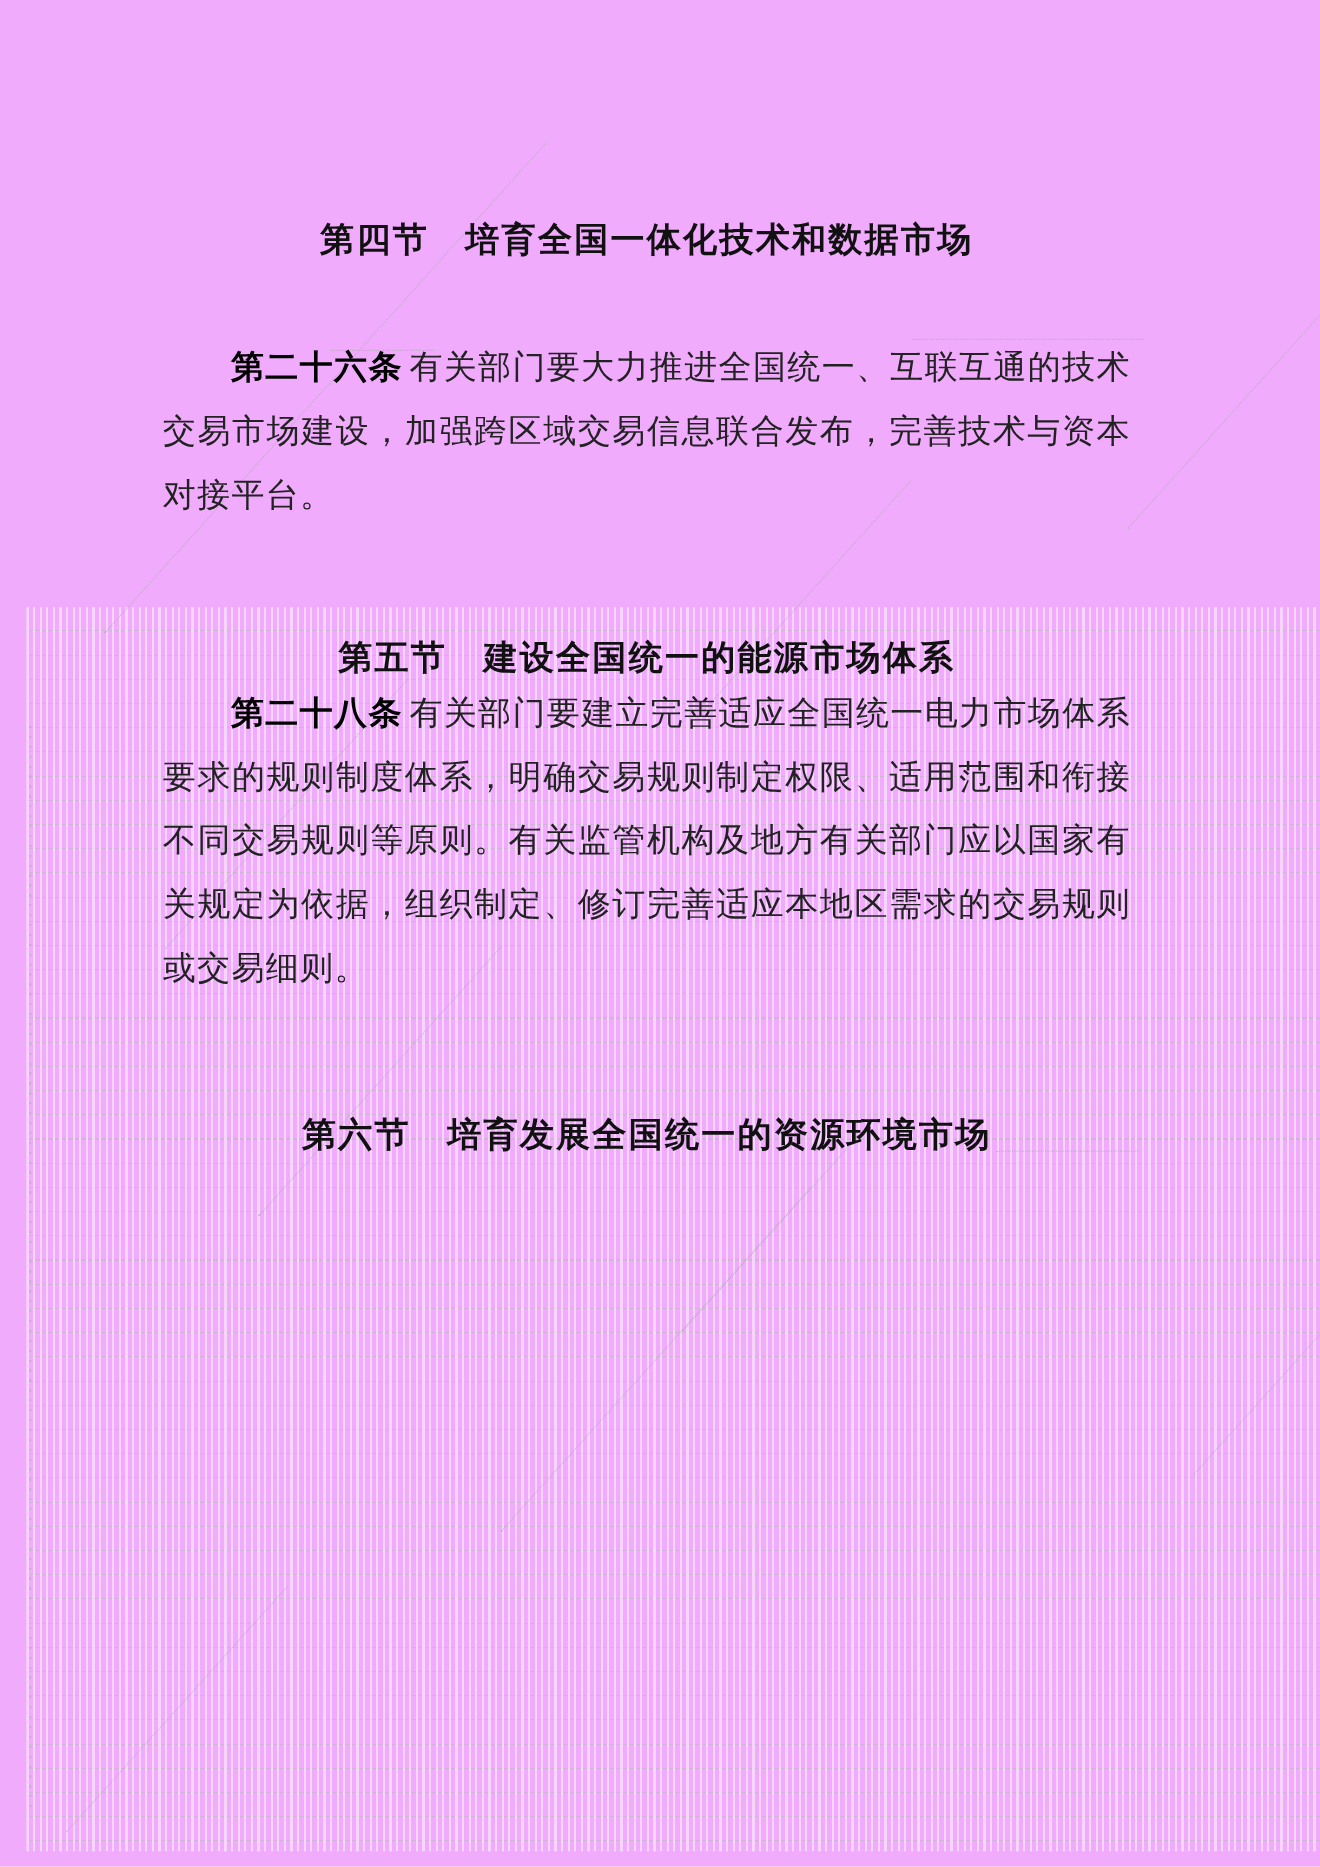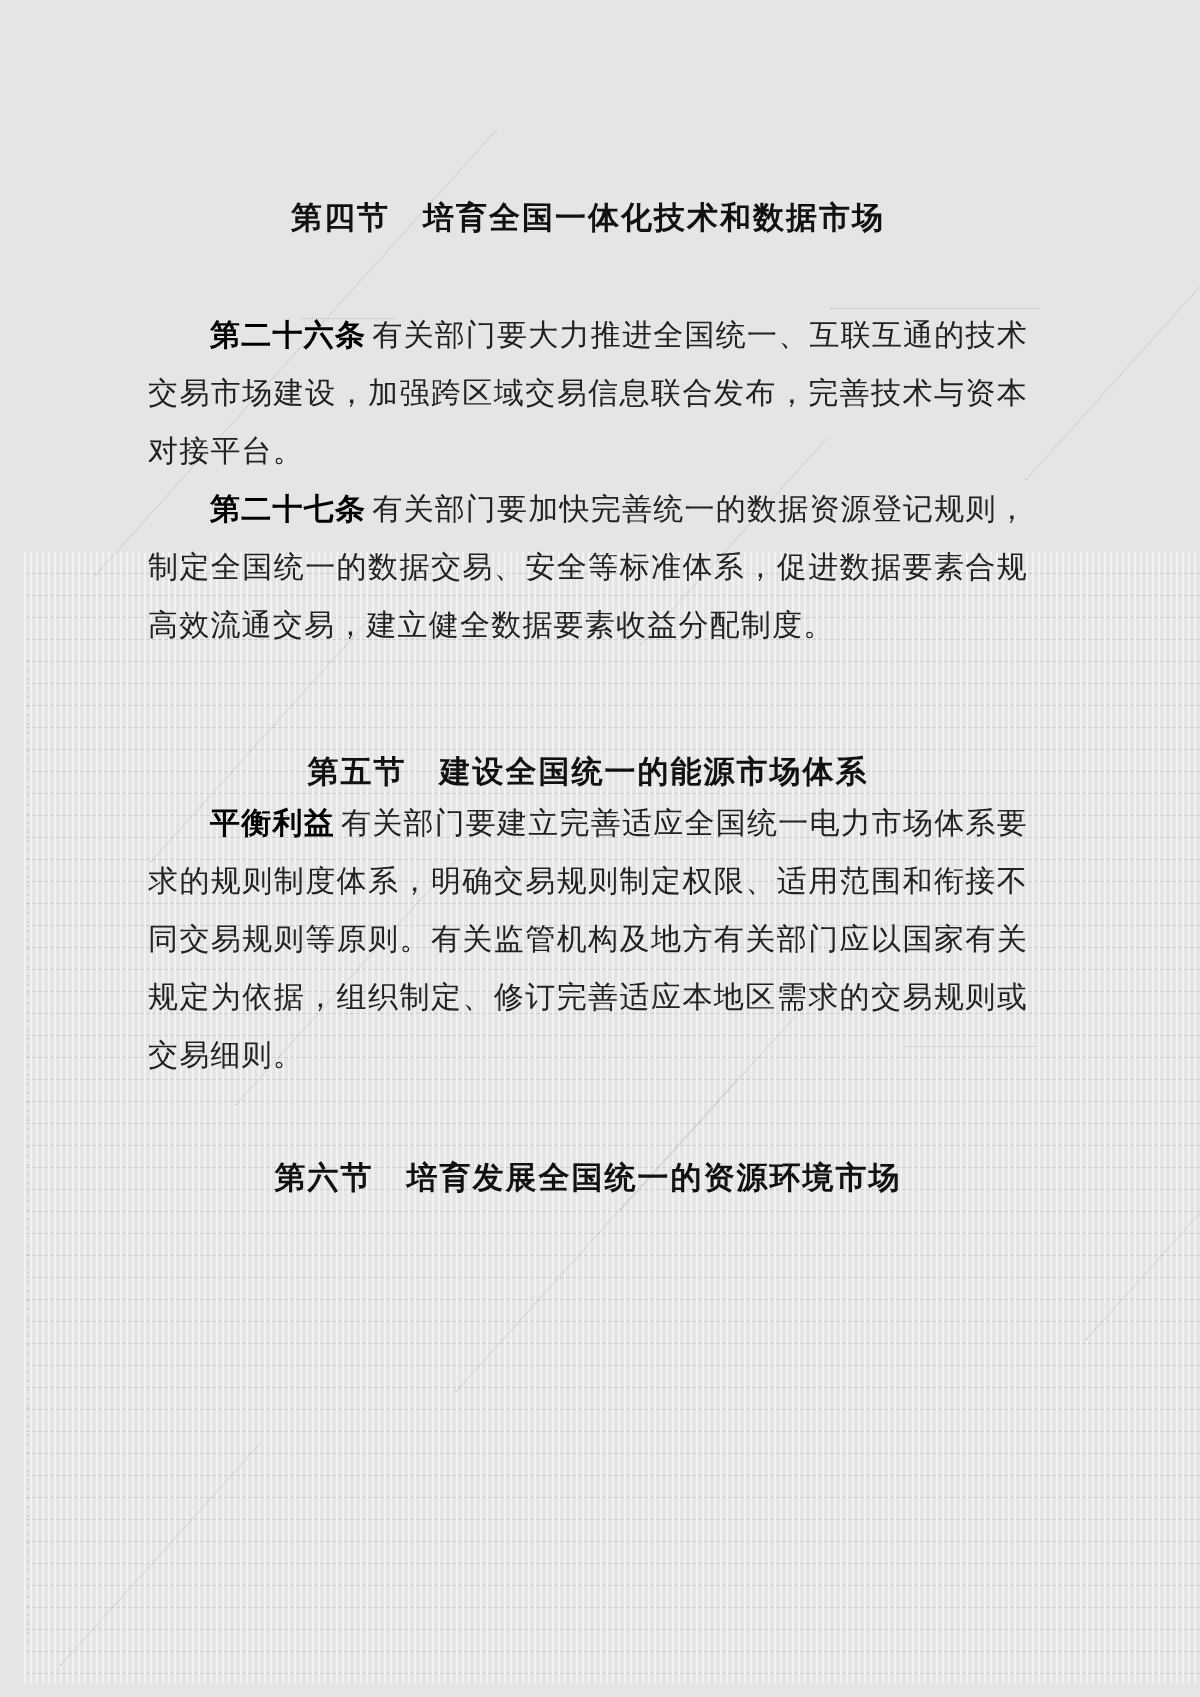--- a/index.html
+++ b/index.html
@@ -6,21 +6,21 @@
   body{
     width:1200px;height:1697px;
     background:#ffffff;
     font-family:"Liberation Serif","DejaVu Serif",serif;
     color:#1f1f1f;
     overflow:hidden;
   }
   .page{
     position:relative;
     width:1200px;height:1697px;
-    background:#e5e5e5;
+    background:#f0abfc;
     overflow:hidden;
   }
   
   .bg-lines{
     position:absolute;
     left:24px;right:0;top:552px;bottom:14px;
     background-image:
       repeating-linear-gradient(to right,#ffffff 0 2px,rgba(255,255,255,0) 2px 6px),
       repeating-linear-gradient(to bottom,rgba(0,0,0,0) 0 21px,#b9b9b9 21px 22px);
     opacity:.5;
@@ -58,21 +58,21 @@
     font-weight:700;
     font-size:31px;
     line-height:44px;
     letter-spacing:2px;
     text-align:center;
     color:#111111;
     margin:0;
   }
   .h-first{margin-top:196px;margin-bottom:66px;}
   .h-mid{margin-top:96px;}
-  .h-last{margin-top:72px;}
+  .h-last{margin-top:100px;}
   .article{
     margin:0;
     font-size:30px;
     line-height:58px;
     letter-spacing:1.2px;
     text-align:justify;
     text-indent:62px;
     color:#222222;
   }
   .art-label{
@@ -104,23 +104,22 @@
   <div class="hseg" style="left:300px;top:318px;width:95px;"></div>
   <div class="hseg" style="left:830px;top:308px;width:210px;"></div>
   <div class="hseg" style="left:905px;top:1046px;width:130px;"></div>
 
   <div class="content">
 
     <h2 class="sec-heading h-first">第四节　培育全国一体化技术和数据市场</h2>
 
     <p class="article"><span class="art-label">第二十六条</span><span>有关部门要大力推进全国统一、互联互通的技术交易市场建设，加强跨区域交易信息联合发布，完善技术与资本对接平台。</span></p>
 
-    <p class="article"><span class="art-label">第二十七条</span><span>有关部门要加快完善统一的数据资源登记规则，制定全国统一的数据交易、安全等标准体系，促进数据要素合规高效流通交易，建立健全数据要素收益分配制度。</span></p>
 
     <h2 class="sec-heading h-mid">第五节　建设全国统一的能源市场体系</h2>
 
-    <p class="article"><span class="art-label">平衡利益</span><span>有关部门要建立完善适应全国统一电力市场体系要求的规则制度体系，明确交易规则制定权限、适用范围和衔接不同交易规则等原则。有关监管机构及地方有关部门应以国家有关规定为依据，组织制定、修订完善适应本地区需求的交易规则或交易细则。</span></p>
+    <p class="article"><span class="art-label">第二十八条</span><span>有关部门要建立完善适应全国统一电力市场体系要求的规则制度体系，明确交易规则制定权限、适用范围和衔接不同交易规则等原则。有关监管机构及地方有关部门应以国家有关规定为依据，组织制定、修订完善适应本地区需求的交易规则或交易细则。</span></p>
 
 
     <h2 class="sec-heading h-last">第六节　培育发展全国统一的资源环境市场</h2>
 
   </div>
 </div>
 
 </body></html>

